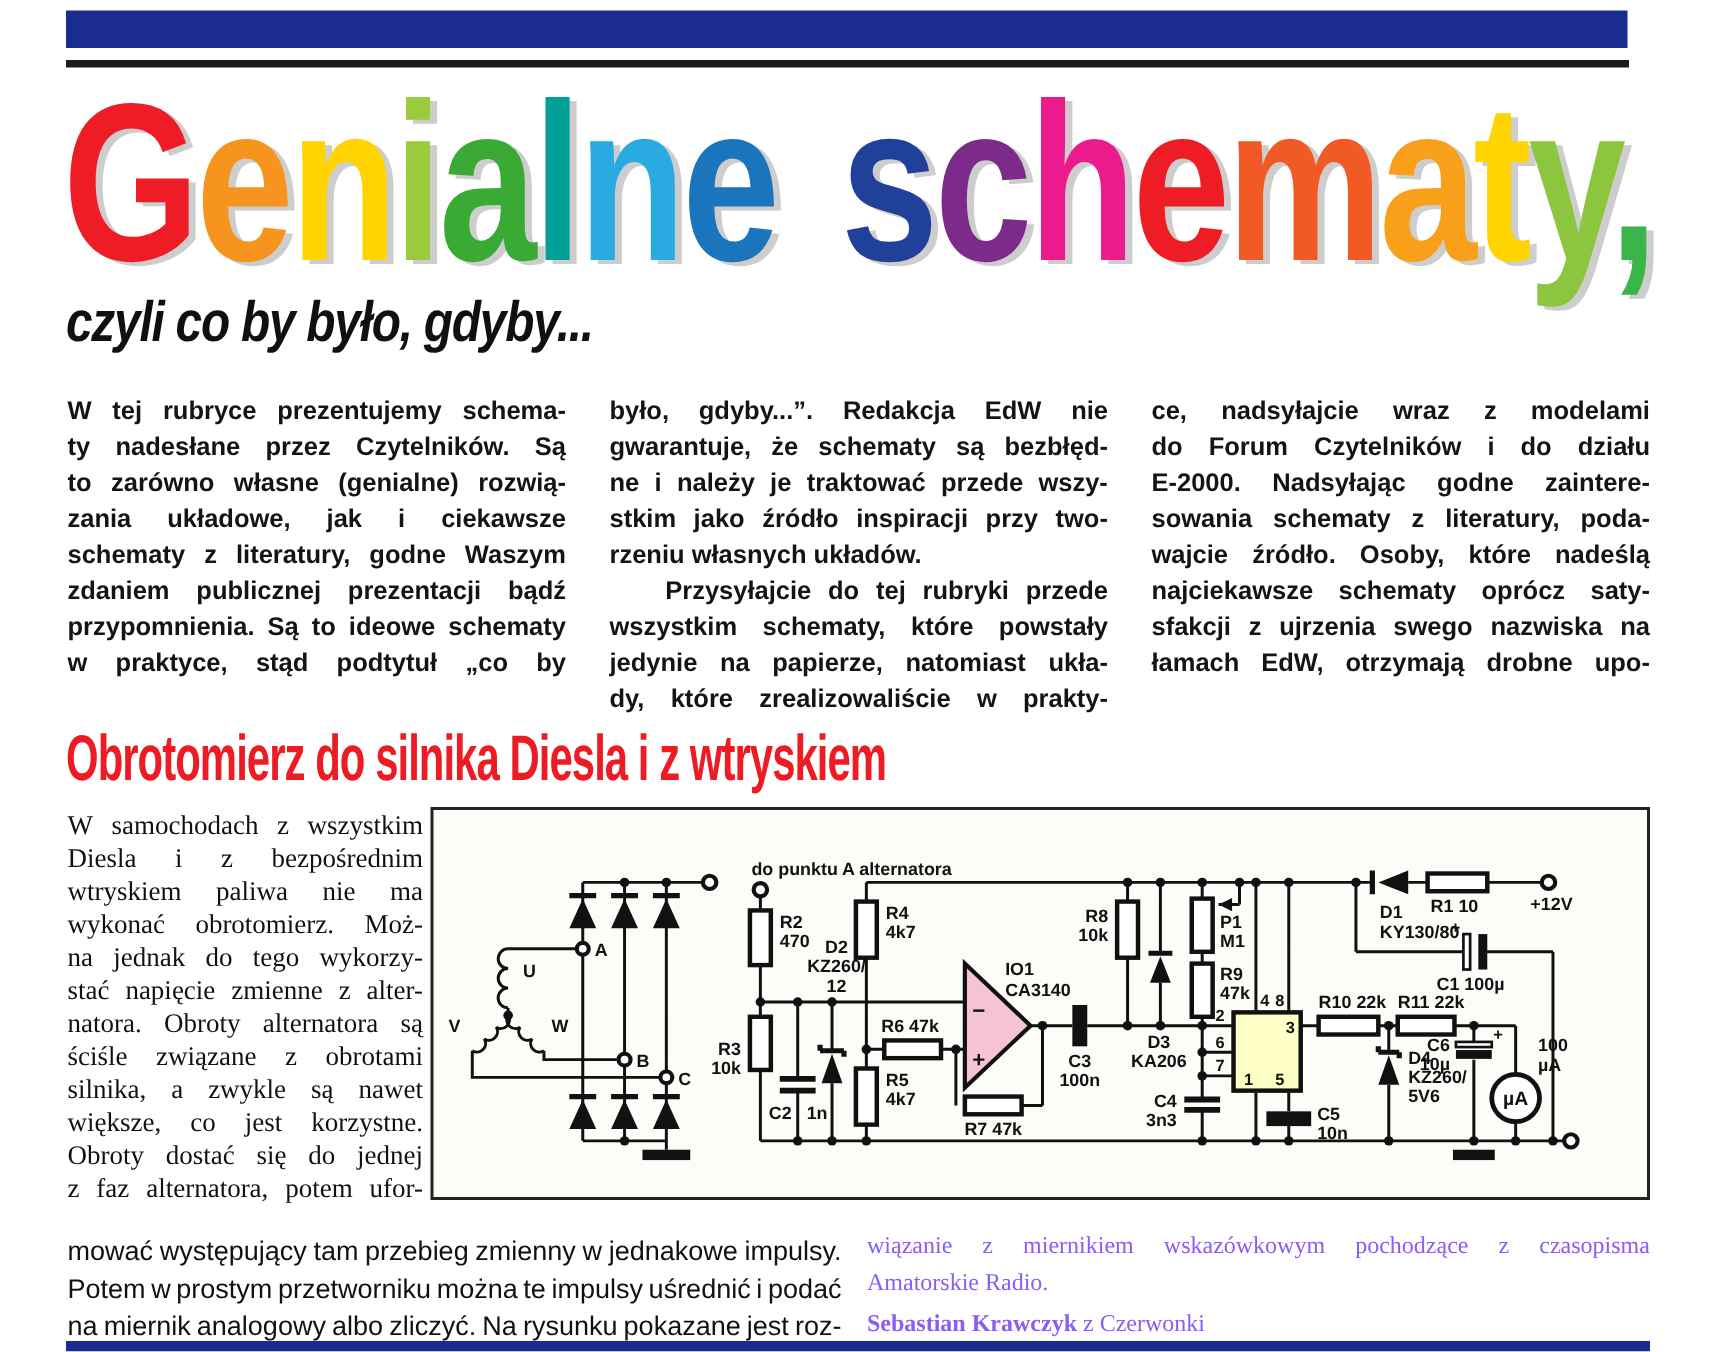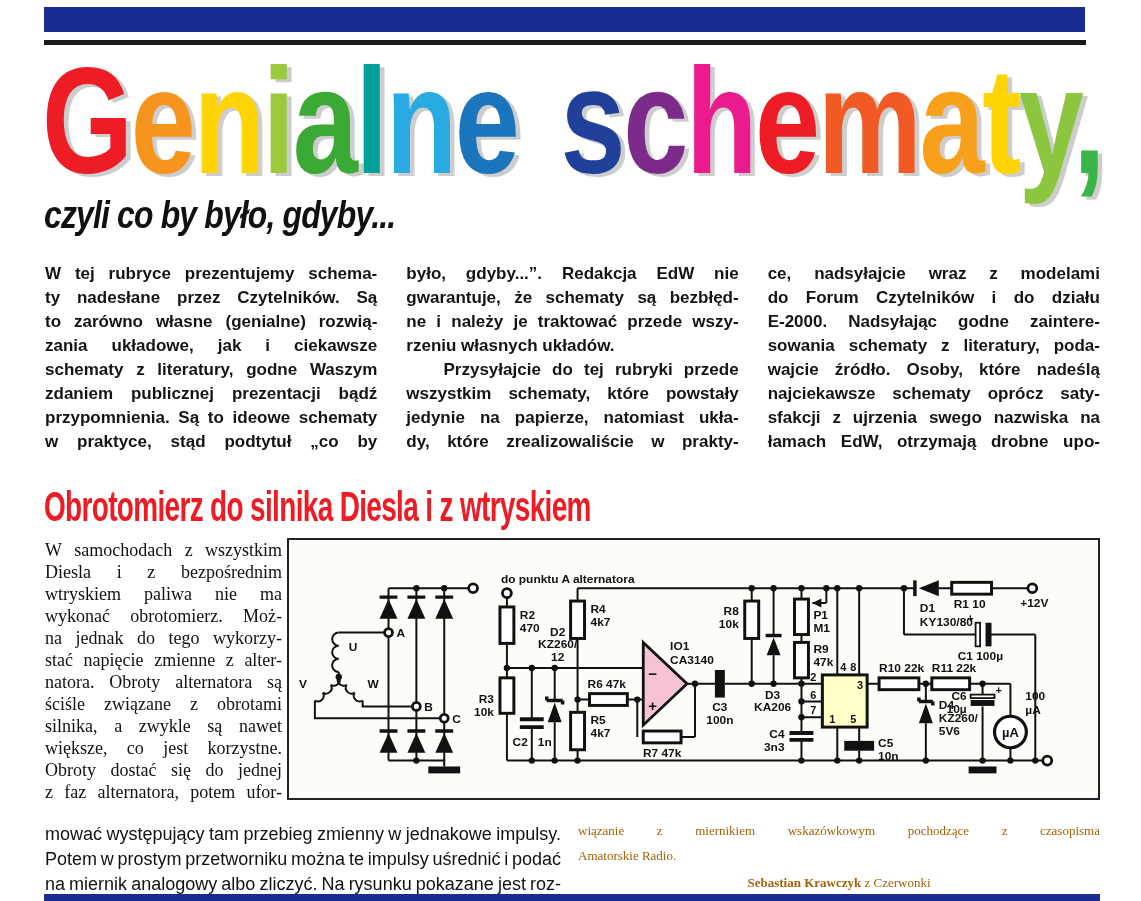--- a/index.html
+++ b/index.html
@@ -29,22 +29,22 @@
 
   .article-heading{position:absolute;left:44px;top:482px;margin:0;font-size:43px;
                    font-weight:700;letter-spacing:-1px;white-space:nowrap;
                    transform:scaleX(0.65);transform-origin:0 0}
 
   .serif-col{position:absolute;left:45px;top:539px;width:237px;
              font-family:"Liberation Serif",serif;font-size:18px;line-height:22px;color:#111}
   .bottom-left{position:absolute;left:45px;top:822px;width:516px;
                font-family:Liberation Sans, sans-serif;font-size:18px;line-height:25px;color:#111}
   .bottom-right{position:absolute;left:578px;top:818px;width:522px;
-                font-family:"Liberation Serif",serif;font-size:13px;line-height:25px;color:#a16207}
-  .author{margin-top:2px;text-align:center}
+                font-family:"Liberation Serif",serif;font-size:16px;line-height:25px;color:#8b5cf6}
+  .author{margin-top:2px;text-align:left}
 
   .schematic{position:absolute;left:287px;top:538px;width:813px;height:262px;margin:0;
              border:2px solid #222;background:#fcfcf9;box-sizing:border-box}
   .schematic svg{display:block;width:100%;height:100%}
   .w{stroke:#111;stroke-width:2;fill:none}
   .w35{stroke:#111;stroke-width:3.5;fill:none}
   .w4{stroke:#111;stroke-width:4;fill:none}
   .comp{fill:#fff;stroke:#111;stroke-width:3}
   .thin{fill:#fff;stroke:#111;stroke-width:1.8}
   .blk{fill:#111;stroke:none}
@@ -73,20 +73,21 @@
       <div class="tline"><span>zania</span><span>układowe,</span><span>jak</span><span>i</span><span>ciekawsze</span></div>
       <div class="tline"><span>schematy</span><span>z</span><span>literatury,</span><span>godne</span><span>Waszym</span></div>
       <div class="tline"><span>zdaniem</span><span>publicznej</span><span>prezentacji</span><span>bądź</span></div>
       <div class="tline"><span>przypomnienia.</span><span>Są</span><span>to</span><span>ideowe</span><span>schematy</span></div>
       <div class="tline"><span>w</span><span>praktyce,</span><span>stąd</span><span>podtytuł</span><span>„co</span><span>by</span></div>
     </div>
     <div class="col">
       <div class="tline"><span>było,</span><span>gdyby...”.</span><span>Redakcja</span><span>EdW</span><span>nie</span></div>
       <div class="tline"><span>gwarantuje,</span><span>że</span><span>schematy</span><span>są</span><span>bezbłęd-</span></div>
       <div class="tline"><span>ne</span><span>i</span><span>należy</span><span>je</span><span>traktować</span><span>przede</span><span>wszy-</span></div>
+      <div class="tline"><span>stkim</span><span>jako</span><span>źródło</span><span>inspiracji</span><span>przy</span><span>two-</span></div>
       <div class="tline plain">rzeniu własnych układów.</div>
       <div class="tline"><span class="ind"></span><span>Przysyłajcie</span><span>do</span><span>tej</span><span>rubryki</span><span>przede</span></div>
       <div class="tline"><span>wszystkim</span><span>schematy,</span><span>które</span><span>powstały</span></div>
       <div class="tline"><span>jedynie</span><span>na</span><span>papierze,</span><span>natomiast</span><span>ukła-</span></div>
       <div class="tline"><span>dy,</span><span>które</span><span>zrealizowaliście</span><span>w</span><span>prakty-</span></div>
     </div>
     <div class="col">
       <div class="tline"><span>ce,</span><span>nadsyłajcie</span><span>wraz</span><span>z</span><span>modelami</span></div>
       <div class="tline"><span>do</span><span>Forum</span><span>Czytelników</span><span>i</span><span>do</span><span>działu</span></div>
       <div class="tline"><span>E-2000.</span><span>Nadsyłając</span><span>godne</span><span>zaintere-</span></div>

